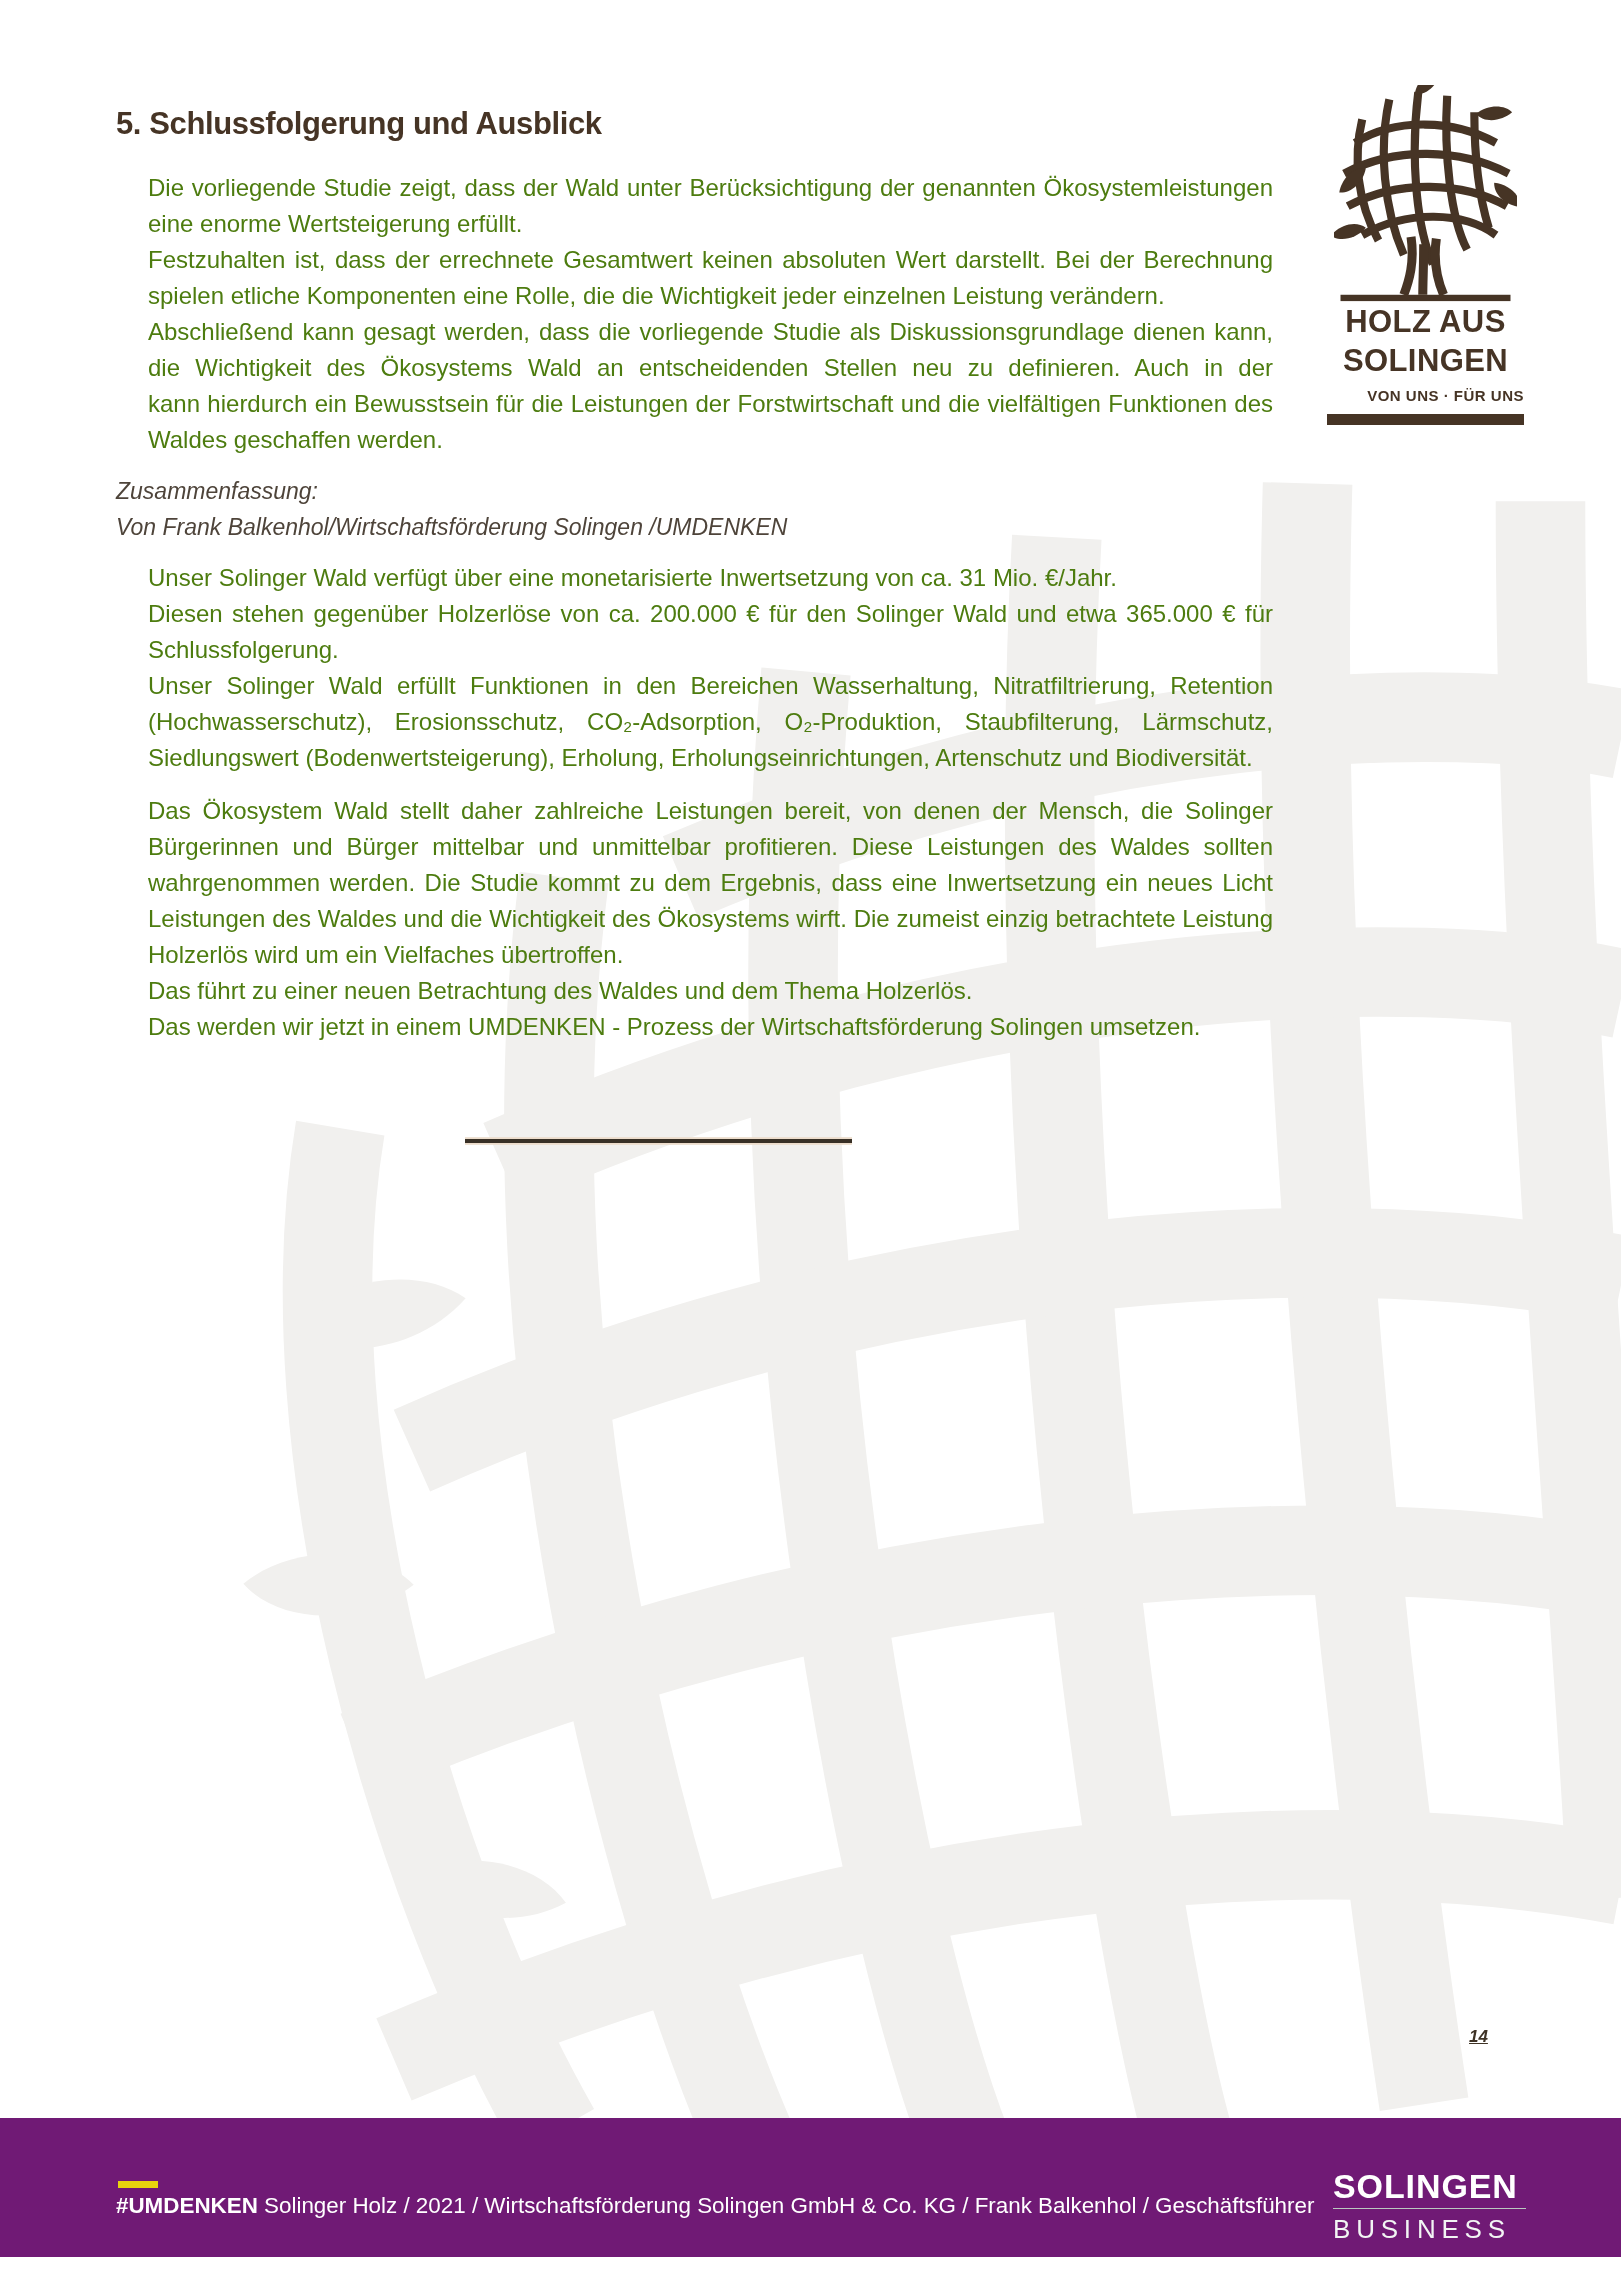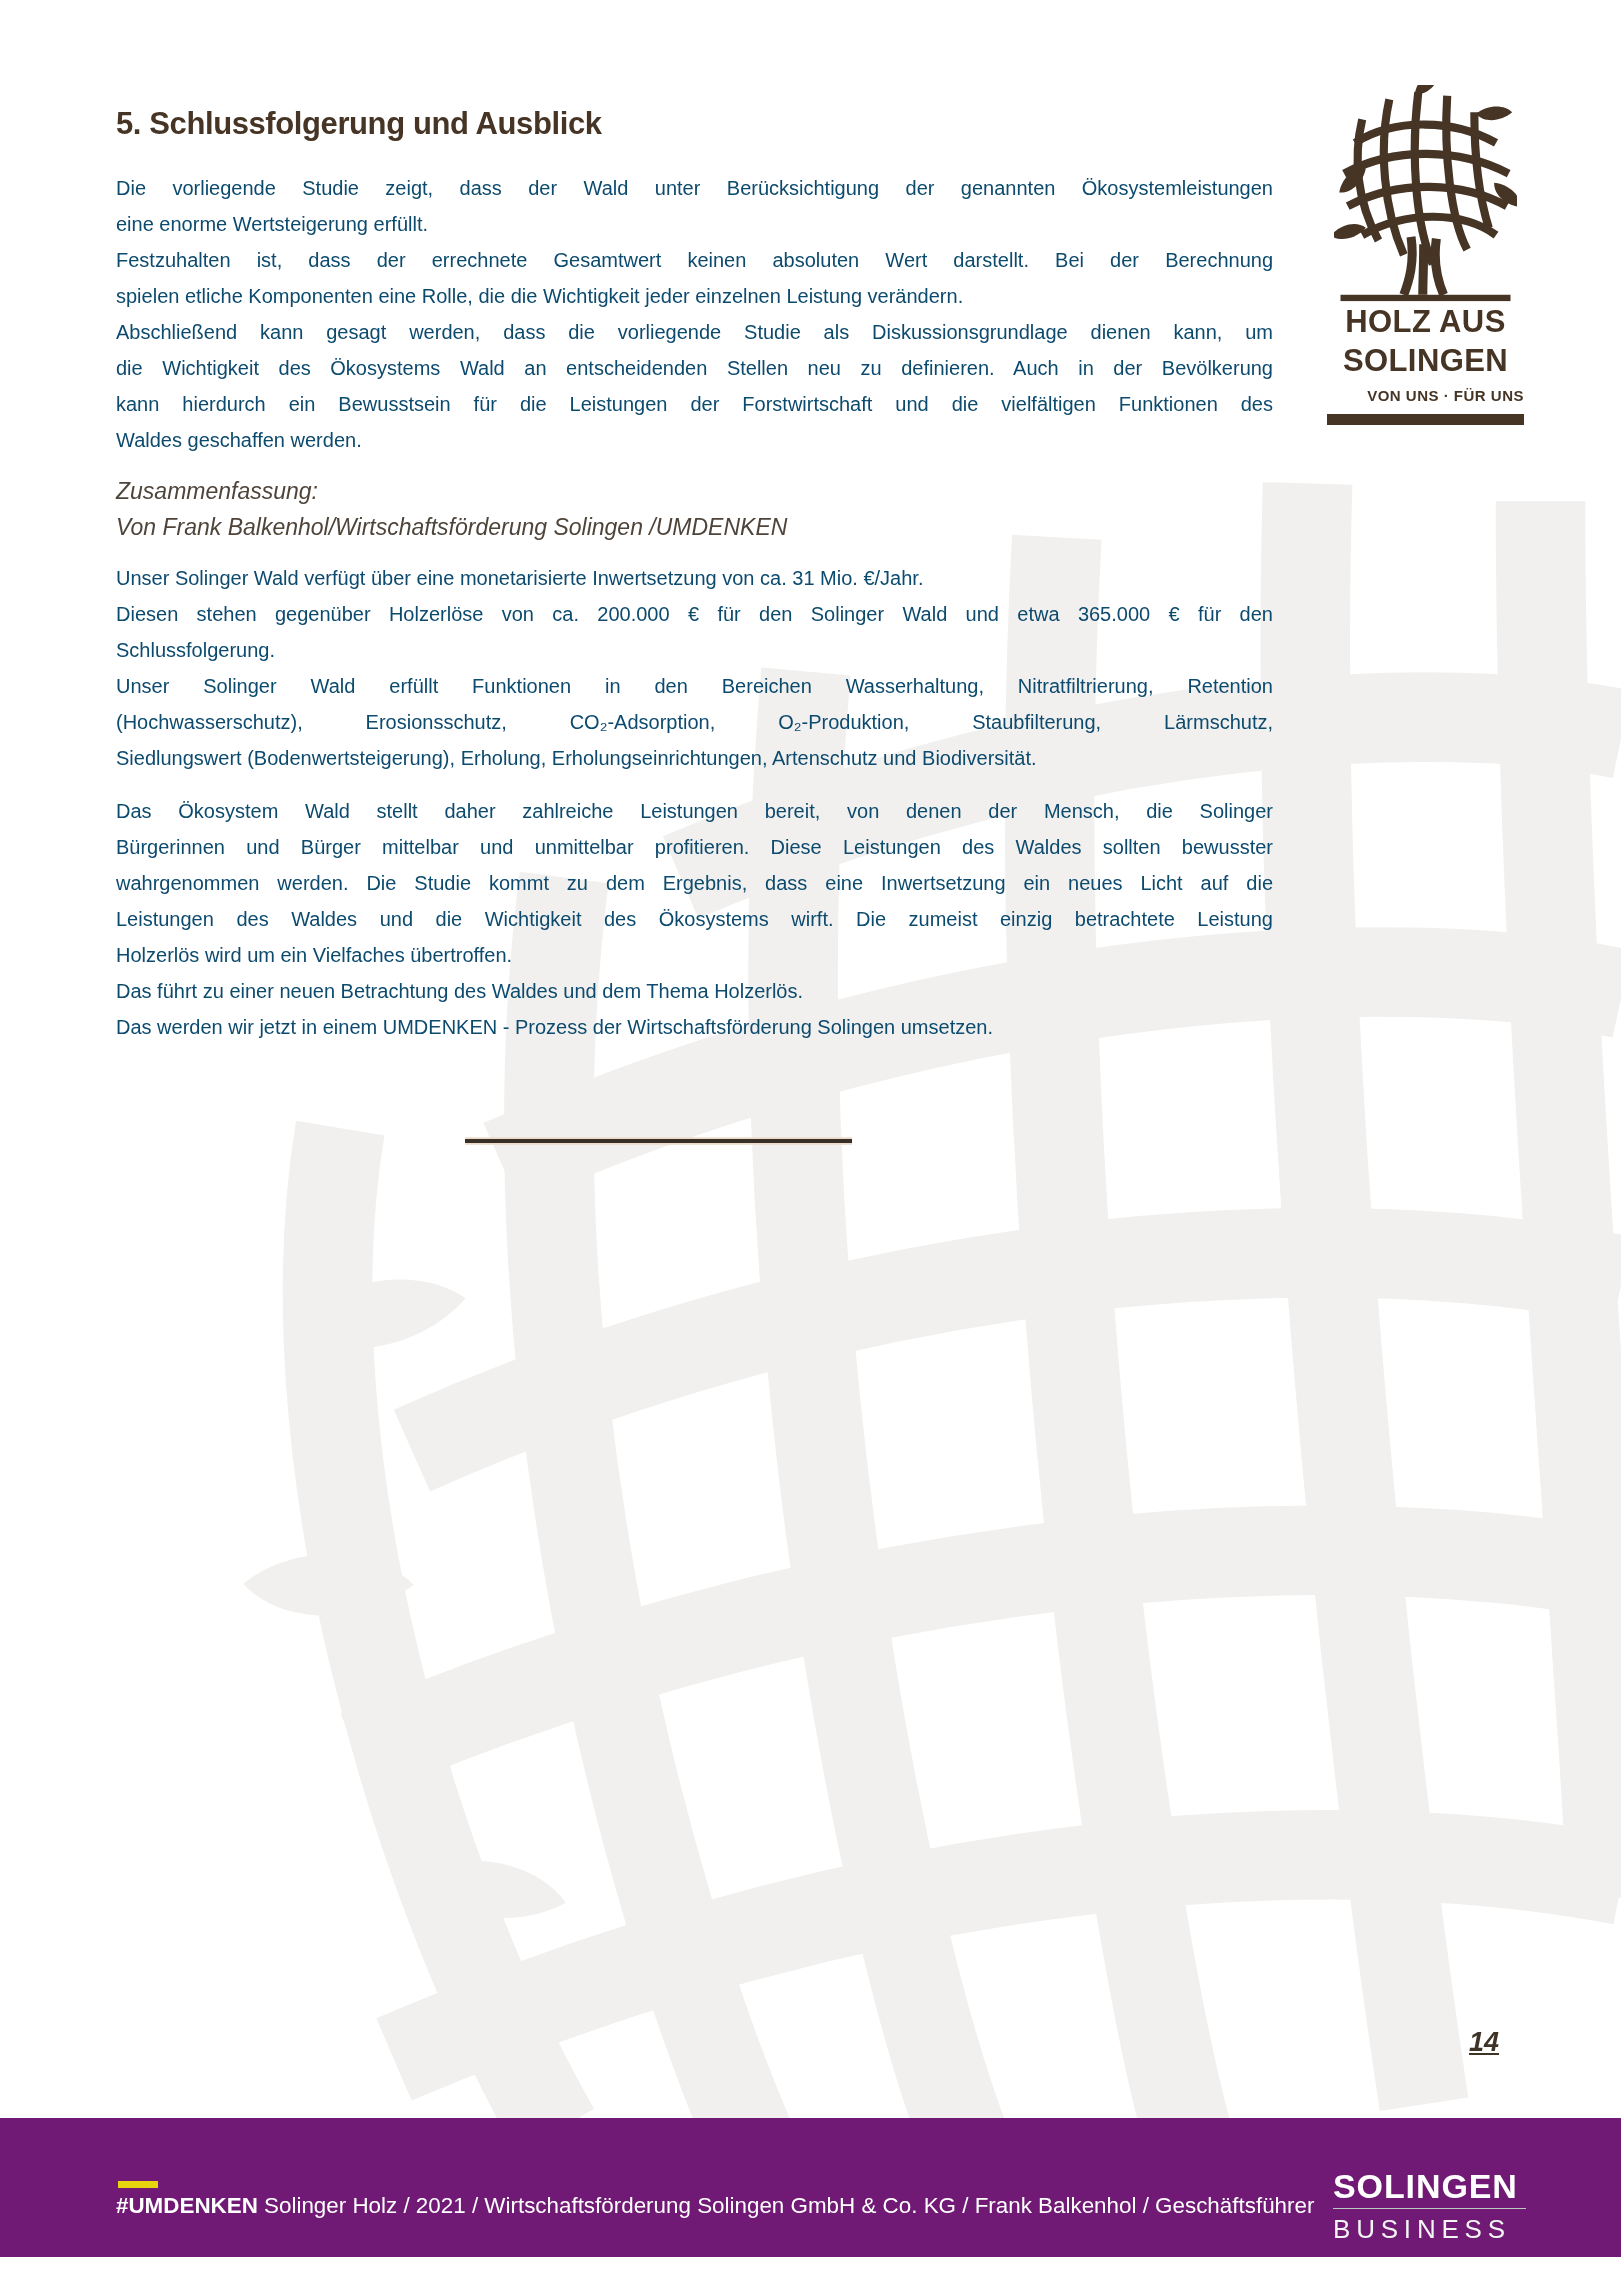--- a/index.html
+++ b/index.html
@@ -20,39 +20,39 @@
   .content{position:absolute;left:0;top:0;width:1622px;height:2221px;z-index:1;}
   .page-title{
     position:absolute;left:116px;top:106px;width:1157px;
     font-size:31px;font-weight:bold;color:#463425;letter-spacing:-0.4px;
   }
   .para{position:absolute;left:116px;width:1157px;}
   .p1{top:170px;}
   .p2{top:560px;}
   .p3{top:793px;}
   .tline{
-    font-size:20px;line-height:36px;height:36px;overflow:hidden;
-    color:#0c4a6e;text-align:left;
+    font-size:24px;line-height:36px;height:36px;overflow:hidden;
+    color:#4d7c0f;text-align:left;margin-left:32px;
   }
   .tline.just{
     text-align:justify;text-align-last:justify;text-justify:inter-word;
   }
   .summary{
     position:absolute;left:116px;top:473px;width:1157px;
     font-style:italic;color:#4e443a;
   }
   .summary .sline{font-size:23px;line-height:36px;}
   .divider-line{
     position:absolute;left:465px;top:1139px;width:387px;height:3.6px;
     background:#383026;
     box-shadow:0 -1.8px 0 #ecdccb, 0 1.8px 0 #ecdccb;
   }
   .page-number{
     position:absolute;left:1469px;top:2027px;width:63px;
-    font-size:27px;font-weight:bold;font-style:italic;color:#3e3326;text-decoration:underline;
+    font-size:17px;font-weight:bold;font-style:italic;color:#3e3326;text-decoration:underline;
   }
   
   .logo{
     position:absolute;left:1327px;top:85px;width:197px;z-index:1;
     color:#463425;
   }
   .logo svg{display:block;margin:0 auto;}
   .logo-line1,.logo-line2{
     font-weight:bold;font-size:31px;line-height:39px;letter-spacing:0.4px;
     text-align:center;white-space:nowrap;

